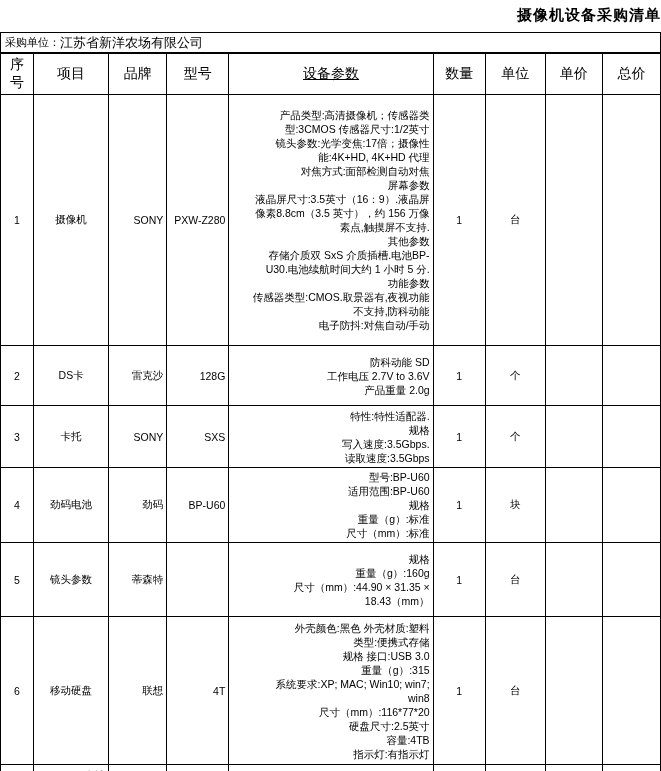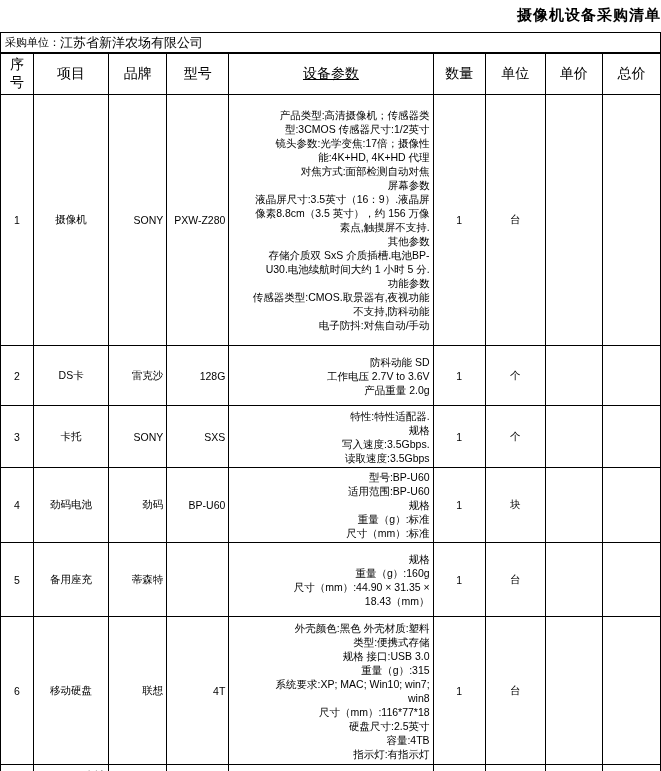--- a/index.html
+++ b/index.html
@@ -192,21 +192,21 @@
           <span class="line">尺寸（mm）:标准</span>
         </td>
         <td class="c-qty">1</td>
         <td class="c-unit">块</td>
         <td class="c-price"></td>
         <td class="c-total"></td>
       </tr>
 
       <tr style="height:74px;">
         <td class="c-no">5</td>
-        <td class="c-item">备用座充</td>
+        <td class="c-item">镜头参数</td>
         <td class="c-brand">蒂森特</td>
         <td class="c-model"></td>
         <td class="c-spec spec">
           <span class="line">规格</span>
           <span class="line">重量（g）:160g</span>
           <span class="line">尺寸（mm）:44.90 × 31.35 ×</span>
           <span class="line">18.43（mm）</span>
         </td>
         <td class="c-qty">1</td>
         <td class="c-unit">台</td>
@@ -219,21 +219,21 @@
         <td class="c-item">移动硬盘</td>
         <td class="c-brand">联想</td>
         <td class="c-model">4T</td>
         <td class="c-spec spec">
           <span class="line">外壳颜色:黑色  外壳材质:塑料</span>
           <span class="line">类型:便携式存储</span>
           <span class="line">规格 接口:USB 3.0</span>
           <span class="line">重量（g）:315</span>
           <span class="line">系统要求:XP; MAC; Win10; win7;</span>
           <span class="line">win8</span>
-          <span class="line">尺寸（mm）:116*77*18</span>
+          <span class="line">尺寸（mm）:116*77*20</span>
           <span class="line">硬盘尺寸:2.5英寸</span>
           <span class="line">容量:4TB</span>
           <span class="line">指示灯:有指示灯</span>
         </td>
         <td class="c-qty">1</td>
         <td class="c-unit">台</td>
         <td class="c-price"></td>
         <td class="c-total"></td>
       </tr>
 

